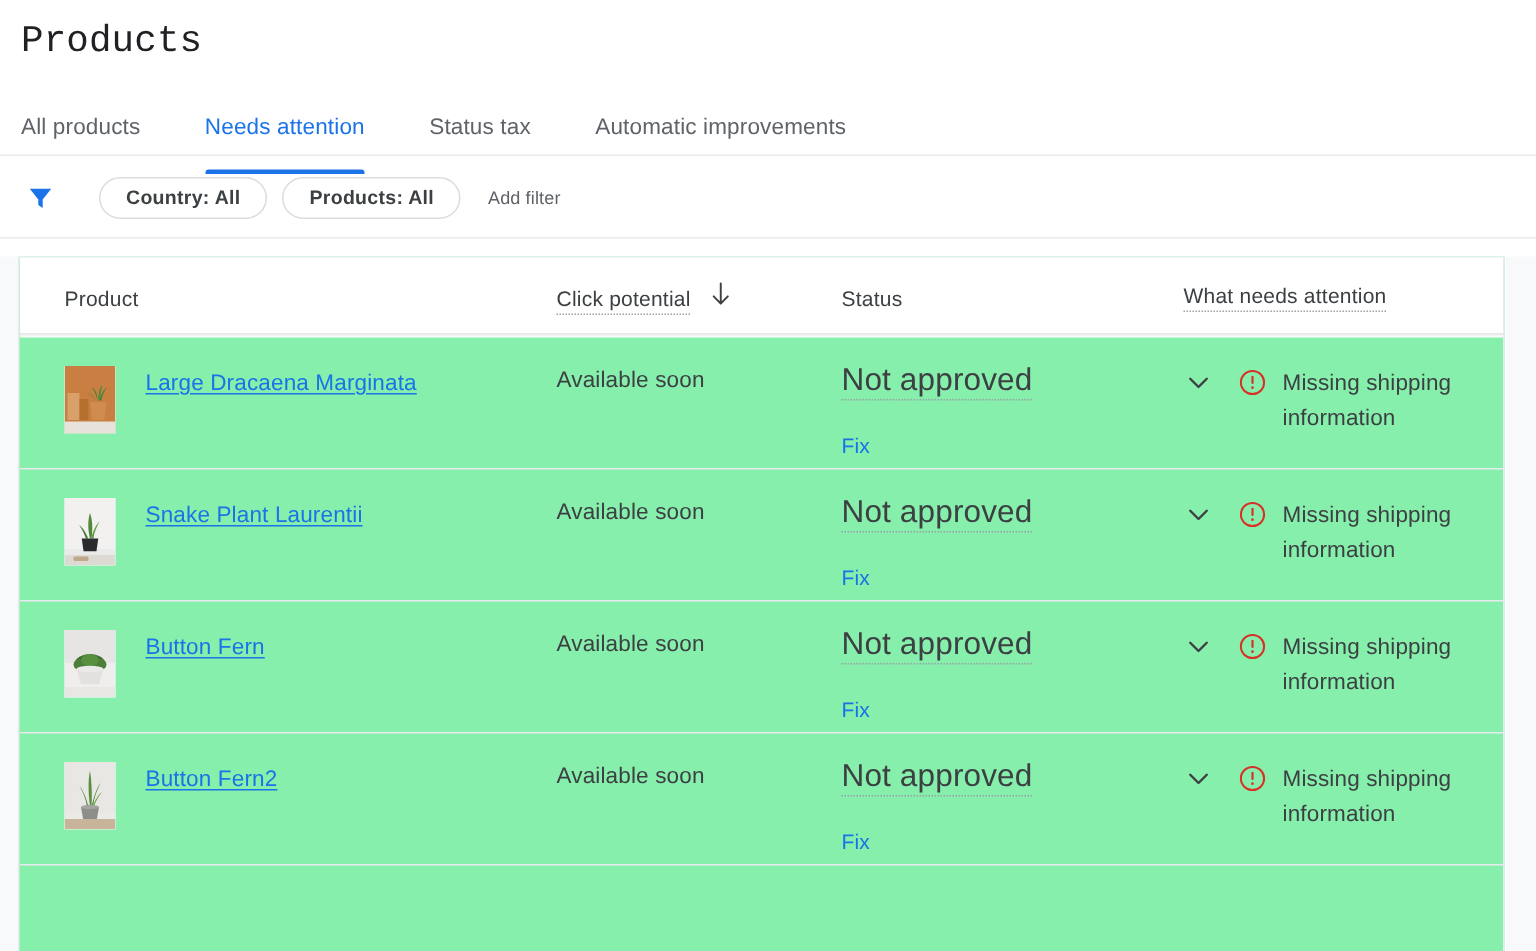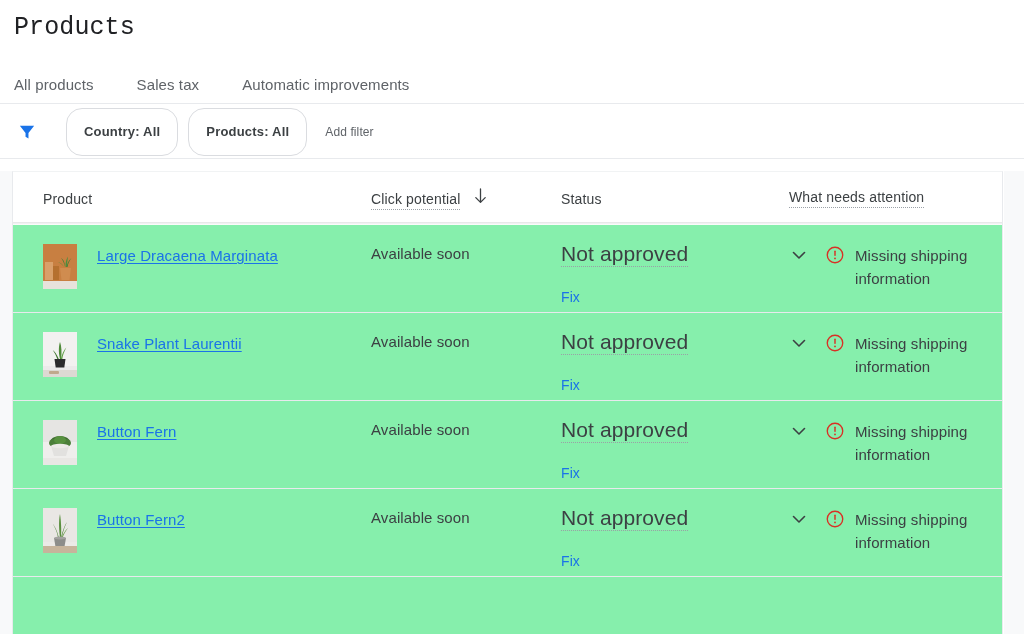--- a/index.html
+++ b/index.html
@@ -77,21 +77,21 @@
     content: "";
     position: absolute;
     left: 0; right: 0; bottom: 0;
     height: 1px;
     background: #e8eaed;
   }
   .funnel-icon { width: 22px; height: 22px; display: block; margin-right: 28px; }
   .chip {
     border: 1px solid #dadce0;
     border-radius: 16px;
-    height: 48px;
+    height: 28px;
     padding: 0 17px;
     display: flex;
     align-items: center;
     font-size: 13px;
     color: #3c4043;
     font-weight: 700;
     letter-spacing: 0.2px;
     margin-right: 10px;
     cursor: pointer;
     background: #fff;
@@ -264,22 +264,25 @@
 </style>
 </head>
 <body>
 
 <div class="page-title">Products</div>
 
 <div class="tabbar">
   <div class="tab t1">
     <span>All products</span>
   </div>
+  <div class="tab t2 active">
+    <span>Needs attention</span>
+  </div>
   <div class="tab t3">
-    <span>Sales tax</span>
+    <span>Status tax</span>
   </div>
   <div class="tab t4">
     <span>Automatic improvements</span>
   </div>
 </div>
 
 <div class="filterbar">
   <span class="funnel-icon">
     <svg width="22" height="22" viewBox="0 0 24 24">
         <path d="M4.2 5.2h15.6L13.6 13v6.2l-3.2-2.1V13L4.2 5.2z" fill="#1a73e8"></path>

